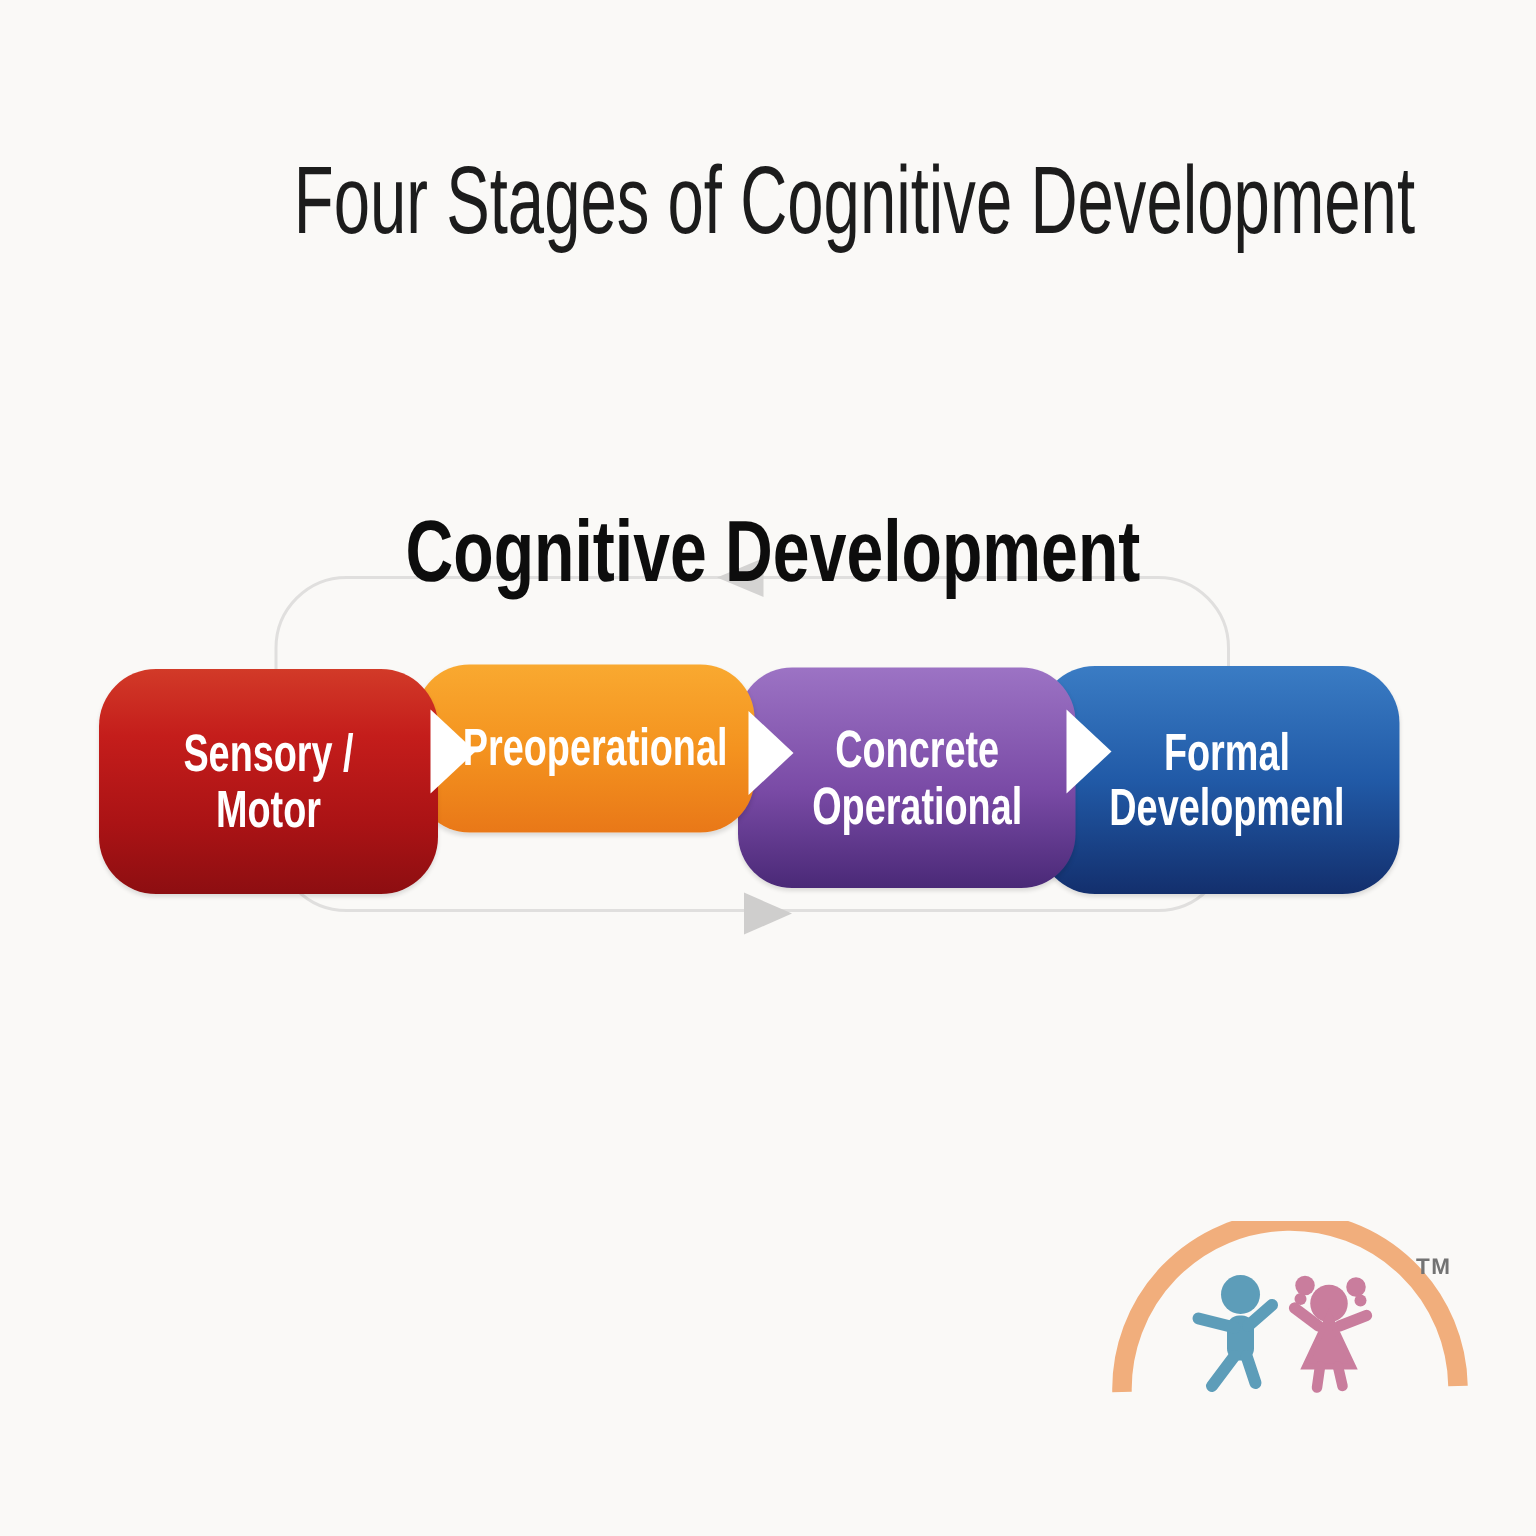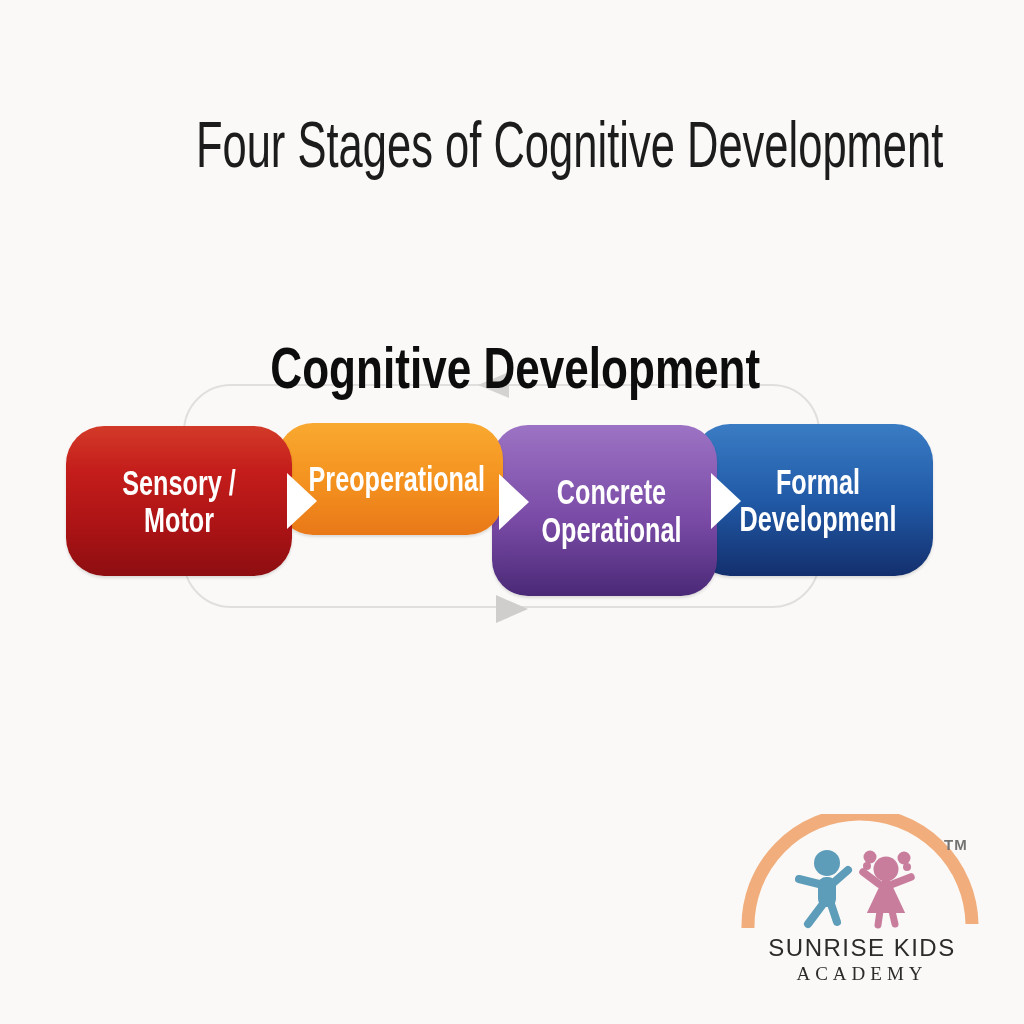--- a/index.html
+++ b/index.html
@@ -1,45 +1,45 @@
 <!DOCTYPE html>
 <html><head>
 <meta charset="utf-8">
 <style>
   html,body{margin:0;padding:0;background:#faf9f7;}
   .canvas{position:relative;width:1024px;height:1024px;background:#faf9f7;overflow:hidden;
           font-family:"Liberation Sans",sans-serif;}
 
   
-  .main-title{position:absolute;top:96px;left:20px;right:0;text-align:center;z-index:3;margin-top:12px;}
+  .main-title{position:absolute;top:96px;left:20px;right:0;text-align:center;z-index:3;}
   .main-title span{display:inline-block;font-size:64px;font-weight:300;color:#1c1c1c;
           letter-spacing:0;transform:scaleX(0.68);white-space:nowrap;}
   .diagram-header{position:absolute;top:334px;left:6px;right:0;text-align:center;z-index:3;text-decoration:underline;}
   .diagram-header span{display:inline-block;font-size:58px;font-weight:bold;color:#0d0d0d;
           transform:scaleX(0.76);white-space:nowrap;}
 
   
   .cycle-outline{position:absolute;left:183px;top:384px;width:637px;height:224px;
           border:2px solid #e0dfde;border-radius:48px;box-sizing:border-box;z-index:1;}
   .cyc-arrow{position:absolute;width:0;height:0;z-index:2;}
   .cyc-arrow.left{left:478px;top:372px;border-top:13px solid transparent;
           border-bottom:13px solid transparent;border-right:31px solid #d4d3d2;}
   .cyc-arrow.right{left:496px;top:595px;border-top:14px solid transparent;
           border-bottom:14px solid transparent;border-left:32px solid #cfcecd;}
 
   
   .stage{position:absolute;display:flex;align-items:center;justify-content:center;
-          box-shadow:0 2px 3px rgba(0,0,0,0.12);}
+          box-shadow:0 2px 3px rgba(0,0,0,0.12);margin-top:20px;}
   .stage-label{color:#ffffff;font-weight:bold;font-size:35px;line-height:1.06;
           white-space:pre-line;text-align:center;transform:scaleX(0.72);}
   .s1{left:66px; top:426px;width:226px;height:150px;border-radius:38px;z-index:7;
       background:linear-gradient(180deg,#d23a28 0%,#c41d1b 30%,#ab1315 68%,#8d0e11 100%);}
   .s2{left:277px;top:423px;width:226px;height:112px;border-radius:36px;z-index:6;
       background:linear-gradient(180deg,#f9a930 0%,#f4931f 50%,#e97818 100%);}
-  .s3{left:492px;top:425px;width:225px;height:171px;border-radius:36px;z-index:5;
+  .s3{left:492px;top:425px;width:225px;height:147px;border-radius:36px;z-index:5;
       background:linear-gradient(180deg,#9c73c4 0%,#7a4ba6 55%,#4a2977 100%);}
   .s4{left:692px;top:424px;width:241px;height:152px;border-radius:38px;z-index:4;
       background:linear-gradient(180deg,#3a7cc4 0%,#215aa7 50%,#132f6d 100%);}
   .s2 .stage-label,.s3 .stage-label{padding-left:20px;}
   .s4 .stage-label{padding-left:14px;}
 
   .chev{position:absolute;width:0;height:0;z-index:8;
         border-top:28px solid transparent;border-bottom:28px solid transparent;
         border-left:30px solid #ffffff;}
   .c1{left:287px;top:473px;}
@@ -119,17 +119,15 @@
         <circle cx="171" cy="53" r="4" stroke="none"></circle>
         <circle cx="150" cy="55" r="12.5" stroke="none"></circle>
         <path d="M 143 70 L 127 58" stroke-width="7.5" fill="none"></path>
         <path d="M 157 70 L 175 63" stroke-width="7.5" fill="none"></path>
         <path d="M 150 63 L 134 97 L 166 97 Z" stroke-width="4"></path>
         <path d="M 144 97 L 142 111" stroke-width="7" fill="none"></path>
         <path d="M 156 97 L 159 110" stroke-width="7" fill="none"></path>
       </g>
     </svg>
     <div class="logo-tm">TM</div>
-    <div class="logo-name">SUNRISE KIDS</div>
-    <div class="logo-sub">ACADEMY</div>
   </div>
 
 </div>
 
 </body></html>

